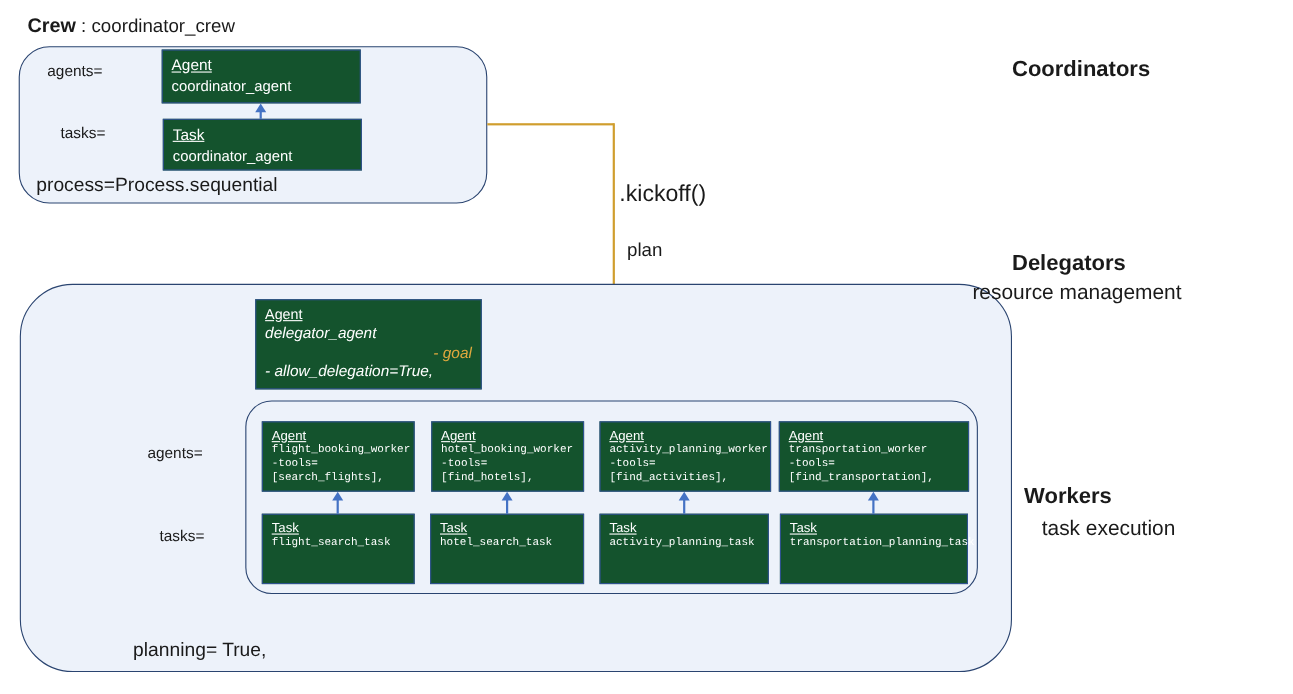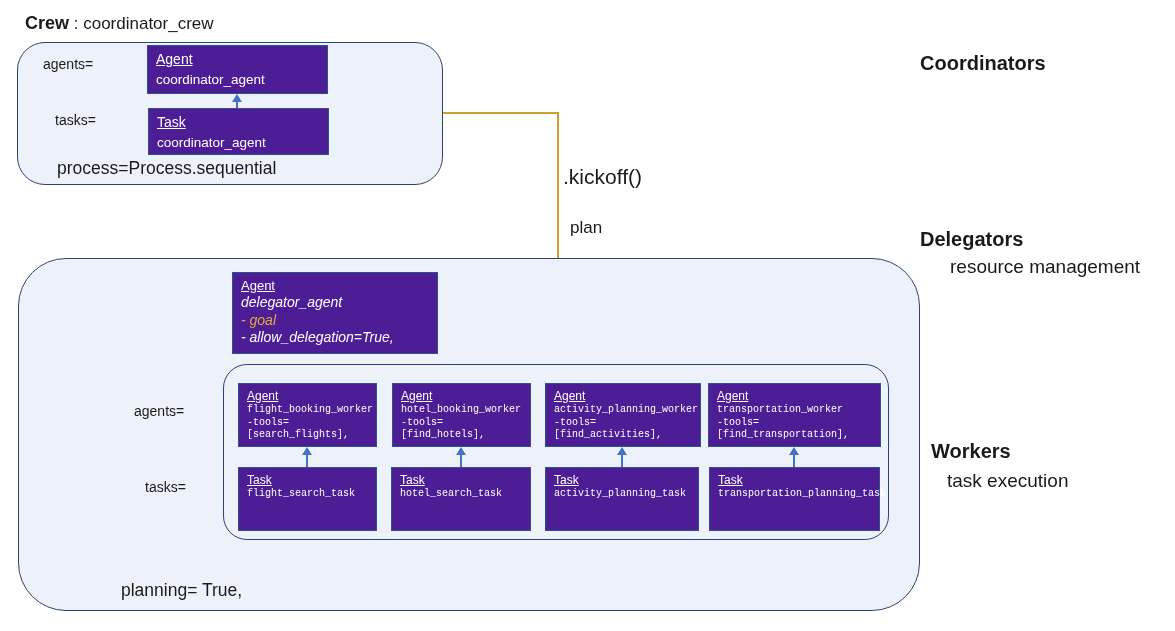--- a/index.html
+++ b/index.html
@@ -5,21 +5,21 @@
   html,body { margin:0; padding:0; background:#ffffff; }
   .canvas {
     position:relative; width:1175px; height:631px; background:#ffffff;
     font-family:"Liberation Sans", sans-serif; color:#1a1a1a; overflow:hidden;
   }
   .panel {
     position:absolute; background:#edf2fa; border:1.6px solid #2a4470;
     box-sizing:border-box;
   }
   .bluebox {
-    position:absolute; background:#4c1d95; border:1px solid #2f528f;
+    position:absolute; background:#14532d; border:1px solid #2f528f;
     box-sizing:border-box; color:#ffffff; padding:5px 8px; line-height:1.25;
   }
   .bluebox .hd { text-decoration:underline; display:block; }
   .txt { position:absolute; white-space:nowrap; }
   .crew-title { font-size:17px; }
   .crew-title .crew-word { font-weight:bold; font-size:18px; }
   .fieldlabel { font-size:14px; }
   .procline { font-size:17.5px; }
   .ann-title { font-size:20px; font-weight:bold; }
   .ann-sub { font-size:19px; }
@@ -45,21 +45,21 @@
 <div class="canvas">
 
   <div class="txt crew-title" style="left:25px; top:13px;">
     <span class="crew-word">Crew</span><span> : coordinator_crew</span>
   </div>
 
   <div class="panel" style="left:17px; top:42px; width:426px; height:143px; border-radius:28px;"></div>
 
   <div class="txt fieldlabel" style="left:43px; top:56px;">agents=</div>
   <div class="txt fieldlabel" style="left:55px; top:112px;">tasks=</div>
-  <div class="txt procline" style="left:33px; top:158px;margin-left:24px;">process=Process.sequential</div>
+  <div class="txt procline" style="left:33px; top:158px;">process=Process.sequential</div>
 
   <div class="bluebox" style="left:147px; top:45px; width:181px; height:49px;">
     <span class="hd chd">Agent</span>
     <span class="cbody">coordinator_agent</span>
   </div>
   <div class="bluebox" style="left:148px; top:108px; width:181px; height:47px;">
     <span class="hd chd">Task</span>
     <span class="cbody">coordinator_agent</span>
   </div>
   <div class="varrow-line" style="left:236px; top:100px; height:8px;"></div>
@@ -73,21 +73,21 @@
   <div class="txt" style="left:563px; top:165px; font-size:21px;">.kickoff()</div>
   <div class="txt" style="left:570px; top:218px; font-size:17px;">plan</div>
 
 
   <div class="panel" style="left:18px; top:258px; width:902px; height:353px; border-radius:48px;"></div>
 
 
   <div class="bluebox" style="left:232px; top:272px; width:206px; height:82px;">
     <span class="hd mhd">Agent</span>
     <span class="mbody" style="display:block;">delegator_agent</span>
-    <span class="mbody goal" style="display:block;">- goal</span>
+    <span class="mbody goal" style="display:block;text-align:right;">- goal</span>
     <span class="mbody" style="display:block;">- allow_delegation=True,</span>
   </div>
 
   <div class="panel" style="left:223px; top:364px; width:666px; height:176px; border-radius:24px;"></div>
 
   <div class="txt fieldlabel" style="left:134px; top:403px;">agents=</div>
   <div class="txt fieldlabel" style="left:145px; top:479px;">tasks=</div>
 
   <div class="bluebox" style="left:238px; top:383px; width:139px; height:64px;">
     <span class="hd whd">Agent</span>
@@ -135,18 +135,18 @@
     <span class="wbody" style="display:block;">transportation_planning_task</span>
   </div>
   <div class="varrow-line" style="left:793px; top:452px; height:15px;"></div>
   <div class="varrow-head" style="left:789px; top:447px;"></div>
 
   <div class="txt procline" style="left:121px; top:580px;">planning= True,</div>
 
   <div class="txt ann-title" style="left:920px; top:52px;">Coordinators</div>
 
   <div class="txt ann-title" style="left:920px; top:228px;">Delegators</div>
-  <div class="txt ann-sub" style="left:950px; top:256px;text-align:right;">resource management</div>
+  <div class="txt ann-sub" style="left:884px; top:256px;text-align:right;">resource management</div>
 
   <div class="txt ann-title" style="left:931px; top:440px;">Workers</div>
   <div class="txt ann-sub" style="left:947px; top:470px;">task execution</div>
 
 </div>
 
 </body></html>

